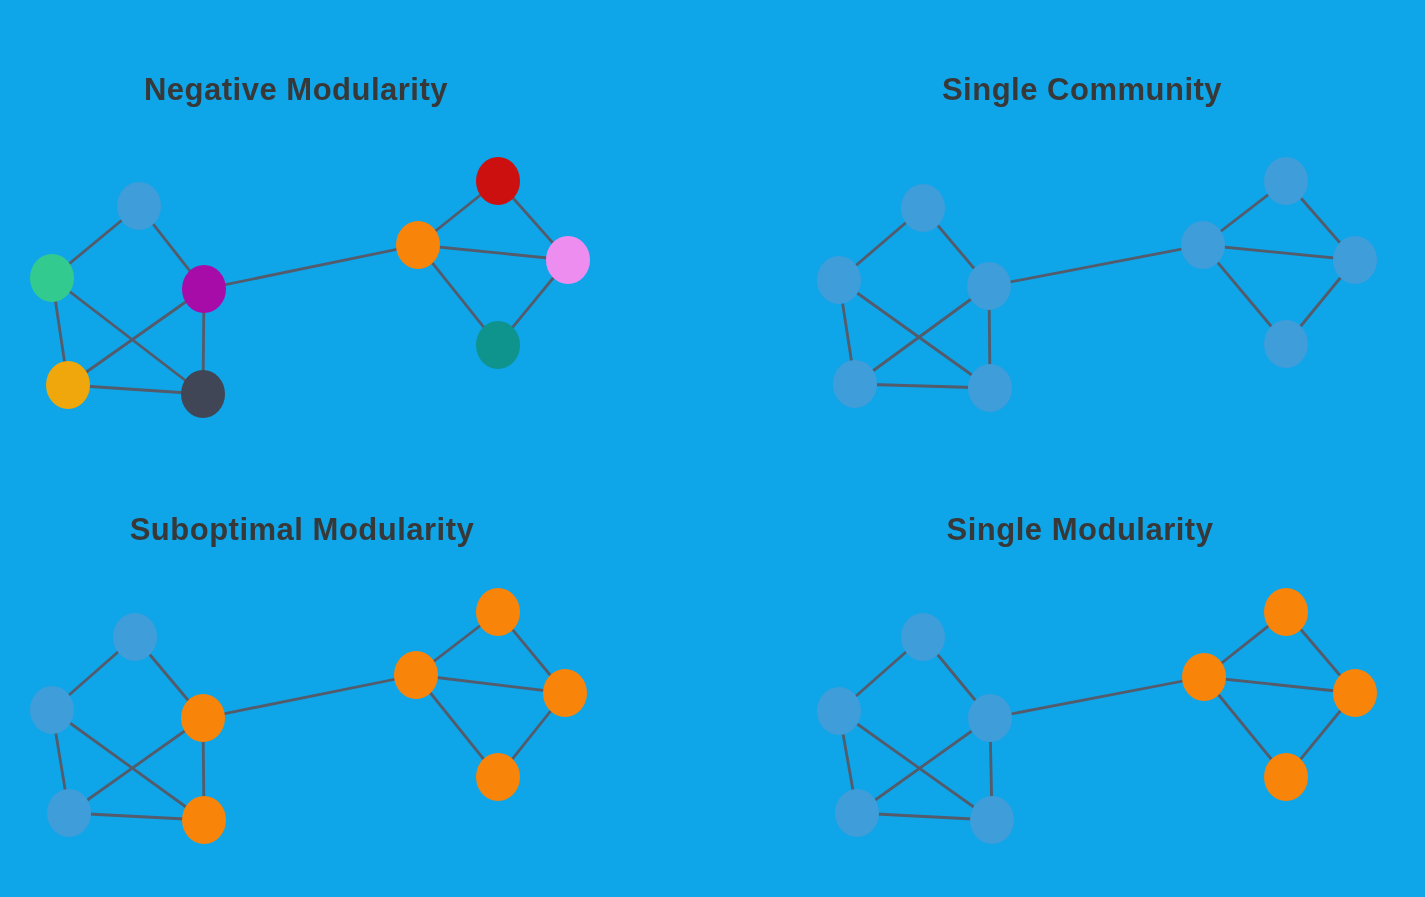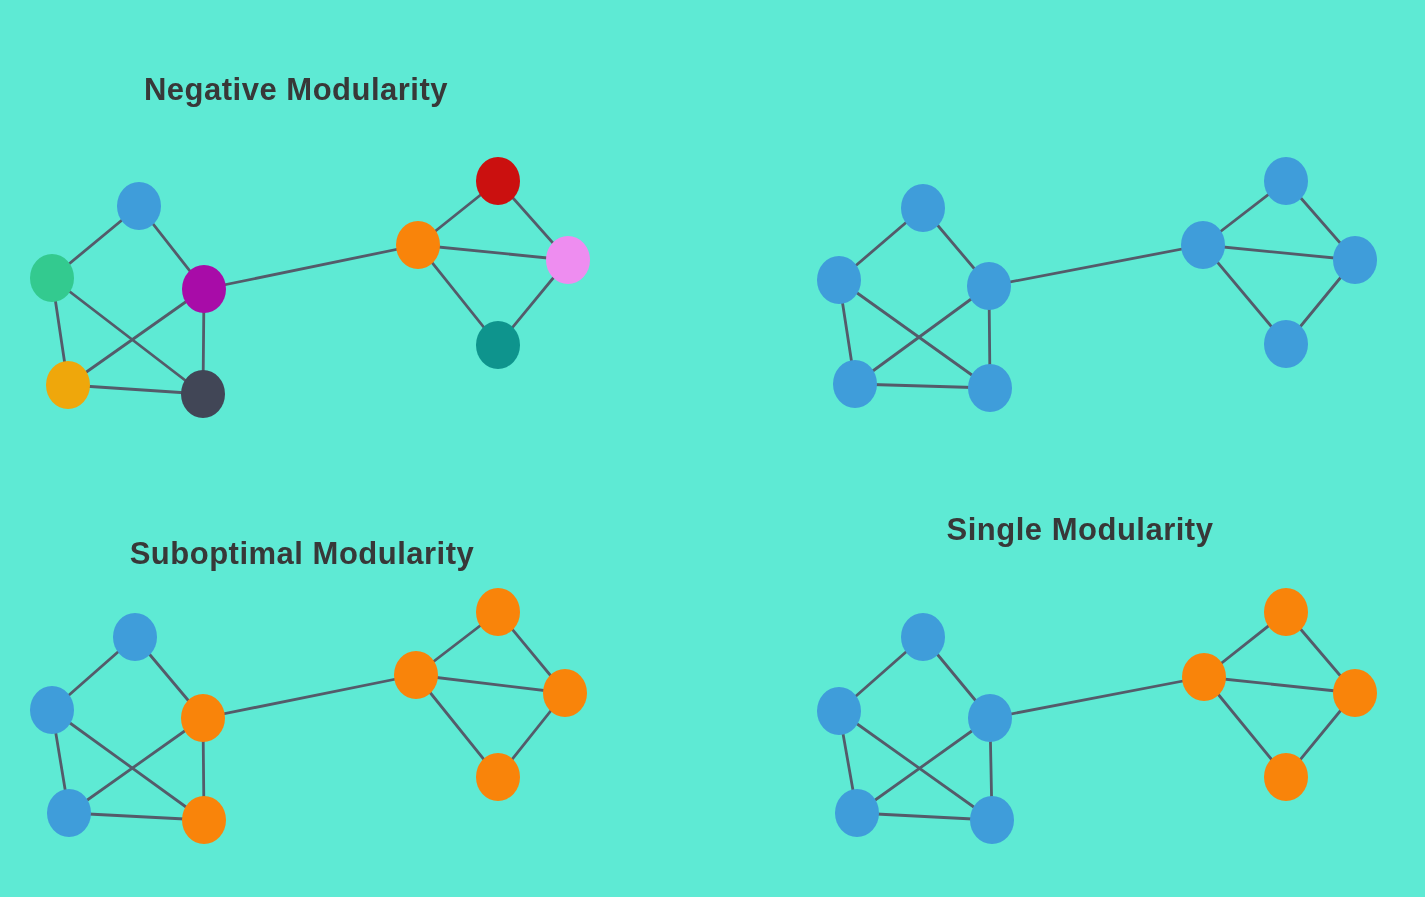--- a/index.html
+++ b/index.html
@@ -5,21 +5,21 @@
   html, body {
     margin: 0;
     padding: 0;
     background: #ffffff;
     font-family: "Liberation Sans", sans-serif;
   }
   .figure {
     position: relative;
     width: 1425px;
     height: 897px;
-    background: #5eead4;
+    background: #0ea5e9;
     overflow: hidden;
   }
   .panel {
     position: absolute;
   }
   .panel-title {
     position: absolute;
     margin: 0;
     font-size: 31px;
     font-weight: 700;
@@ -93,20 +93,21 @@
         <ellipse cx="211" cy="208" rx="22" ry="24" fill="#3f9dda"></ellipse>
         <ellipse cx="127" cy="280" rx="22" ry="24" fill="#3f9dda"></ellipse>
         <ellipse cx="277" cy="286" rx="22" ry="24" fill="#3f9dda"></ellipse>
         <ellipse cx="143" cy="384" rx="22" ry="24" fill="#3f9dda"></ellipse>
         <ellipse cx="278" cy="388" rx="22" ry="24" fill="#3f9dda"></ellipse>
         <ellipse cx="491" cy="245" rx="22" ry="24" fill="#3f9dda"></ellipse>
         <ellipse cx="574" cy="181" rx="22" ry="24" fill="#3f9dda"></ellipse>
         <ellipse cx="643" cy="260" rx="22" ry="24" fill="#3f9dda"></ellipse>
         <ellipse cx="574" cy="344" rx="22" ry="24" fill="#3f9dda"></ellipse>
       </svg>
+    <h2 class="panel-title" style="left: 370px; top: 90px; color: rgb(56, 56, 56); font-size: 31px;">Single Community</h2>
   </section>
 
   <section class="panel" style="left: 0px; top: 448px; width: 712px; height: 449px;">
     <svg class="graph" viewBox="0 0 712 449">
         <line x1="135" y1="189" x2="52" y2="262" stroke="#545b6a" stroke-width="2.8"></line>
         <line x1="135" y1="189" x2="203" y2="270" stroke="#545b6a" stroke-width="2.8"></line>
         <line x1="52" y1="262" x2="69" y2="365" stroke="#545b6a" stroke-width="2.8"></line>
         <line x1="52" y1="262" x2="204" y2="372" stroke="#545b6a" stroke-width="2.8"></line>
         <line x1="203" y1="270" x2="69" y2="365" stroke="#545b6a" stroke-width="2.8"></line>
         <line x1="203" y1="270" x2="204" y2="372" stroke="#545b6a" stroke-width="2.8"></line>
@@ -120,21 +121,21 @@
         <ellipse cx="135" cy="189" rx="22" ry="24" fill="#3f9dda"></ellipse>
         <ellipse cx="52" cy="262" rx="22" ry="24" fill="#3f9dda"></ellipse>
         <ellipse cx="203" cy="270" rx="22" ry="24" fill="#f9840a"></ellipse>
         <ellipse cx="69" cy="365" rx="22" ry="24" fill="#3f9dda"></ellipse>
         <ellipse cx="204" cy="372" rx="22" ry="24" fill="#f9840a"></ellipse>
         <ellipse cx="416" cy="227" rx="22" ry="24" fill="#f9840a"></ellipse>
         <ellipse cx="498" cy="164" rx="22" ry="24" fill="#f9840a"></ellipse>
         <ellipse cx="565" cy="245" rx="22" ry="24" fill="#f9840a"></ellipse>
         <ellipse cx="498" cy="329" rx="22" ry="24" fill="#f9840a"></ellipse>
       </svg>
-    <h2 class="panel-title" style="left: 302px; top: 82px; color: rgb(56, 56, 56); font-size: 31px; margin-top: 24px;">Suboptimal Modularity</h2>
+    <h2 class="panel-title" style="left: 302px; top: 82px; color: rgb(56, 56, 56); font-size: 31px;">Suboptimal Modularity</h2>
   </section>
 
   <section class="panel" style="left: 712px; top: 448px; width: 713px; height: 449px;">
     <svg class="graph" viewBox="0 0 713 449">
         <line x1="211" y1="189" x2="127" y2="263" stroke="#545b6a" stroke-width="2.8"></line>
         <line x1="211" y1="189" x2="278" y2="270" stroke="#545b6a" stroke-width="2.8"></line>
         <line x1="127" y1="263" x2="145" y2="365" stroke="#545b6a" stroke-width="2.8"></line>
         <line x1="127" y1="263" x2="280" y2="372" stroke="#545b6a" stroke-width="2.8"></line>
         <line x1="278" y1="270" x2="145" y2="365" stroke="#545b6a" stroke-width="2.8"></line>
         <line x1="278" y1="270" x2="280" y2="372" stroke="#545b6a" stroke-width="2.8"></line>

